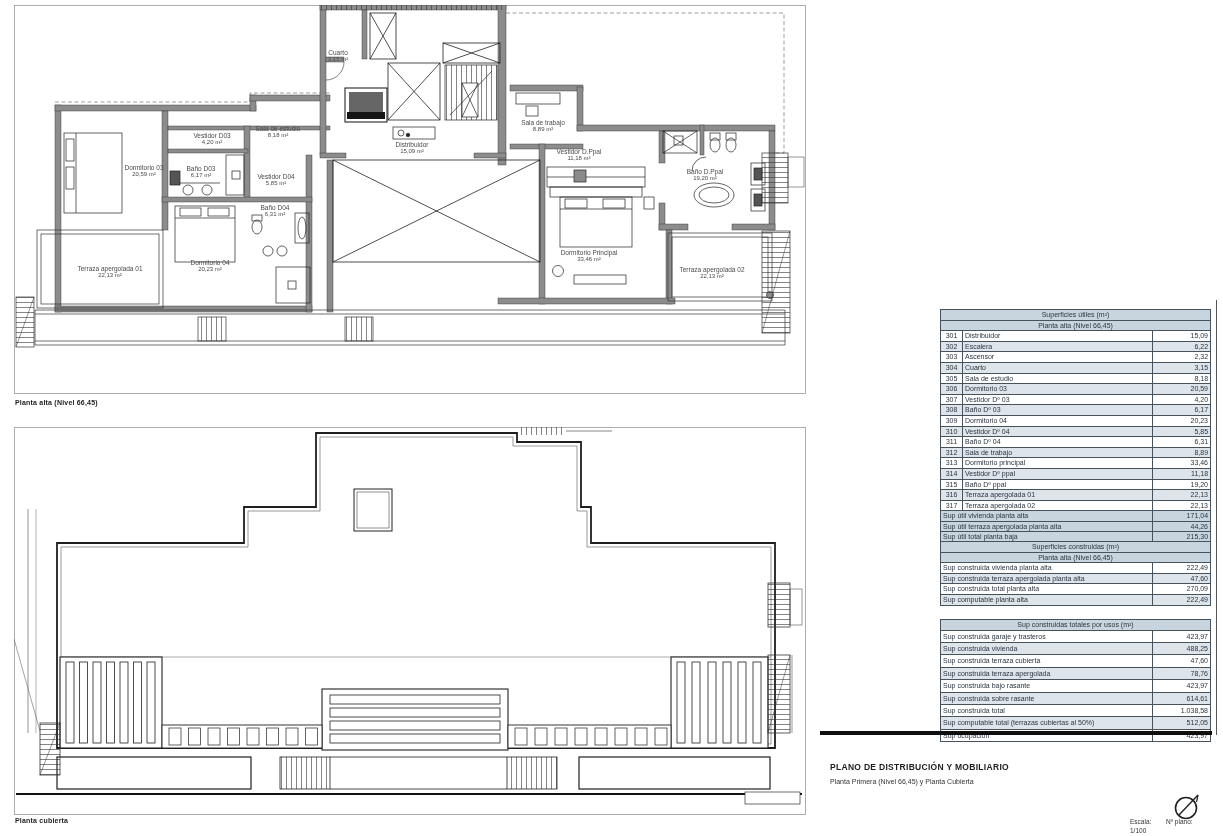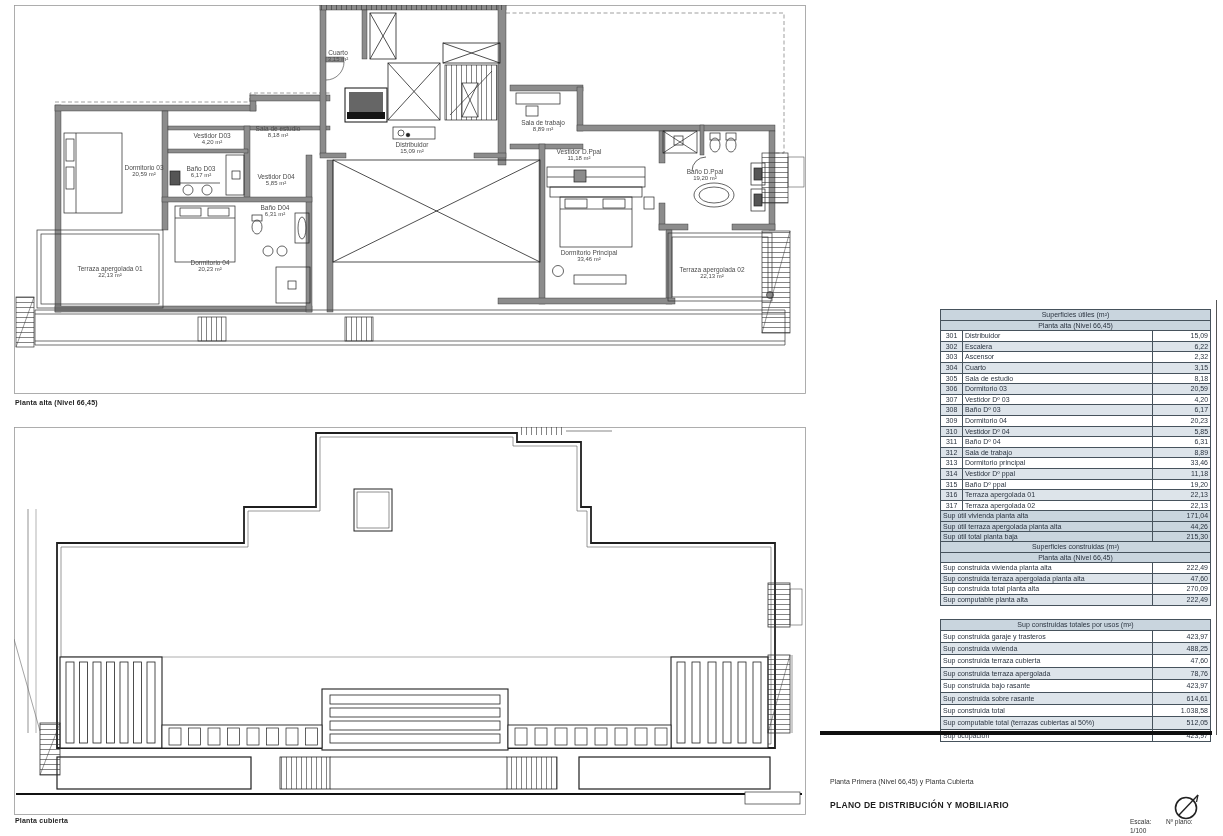--- a/index.html
+++ b/index.html
@@ -590,21 +590,21 @@
       <tr>
         <td>Sup ocupación</td>
         <td class="val">423,97</td>
       </tr>
     </tbody>
 </table>
 
 <div class="hline" style="left:820px;top:731px;width:392px;height:3.5px"></div>
 <div class="vline" style="left:1216px;top:300px;width:1px;height:435px"></div>
 
-<div class="tb-title" style="left:830px;top:800px">PLANO DE DISTRIBUCIÓN Y MOBILIARIO</div>
+<div class="tb-title" style="left:830px;top:762px">PLANO DE DISTRIBUCIÓN Y MOBILIARIO</div>
 <div class="tb-sub" style="left:830px;top:778px">Planta Primera (Nivel 66,45) y Planta Cubierta</div>
 
 <svg class="abs" style="left:1172px;top:791px" width="30" height="30" viewBox="0 0 30 30">
   <circle cx="14" cy="17" r="10.5" fill="none" stroke="#222" stroke-width="1.6"></circle>
   <line x1="7" y1="24" x2="26" y2="4" stroke="#222" stroke-width="1.4"></line>
   <line x1="26" y1="4" x2="24.5" y2="11" stroke="#222" stroke-width="1.2"></line>
 </svg>
 
 <div class="small-lbl" style="left:1130px;top:818px">Escala:</div>
 <div class="small-lbl" style="left:1130px;top:827px">1/100</div>

